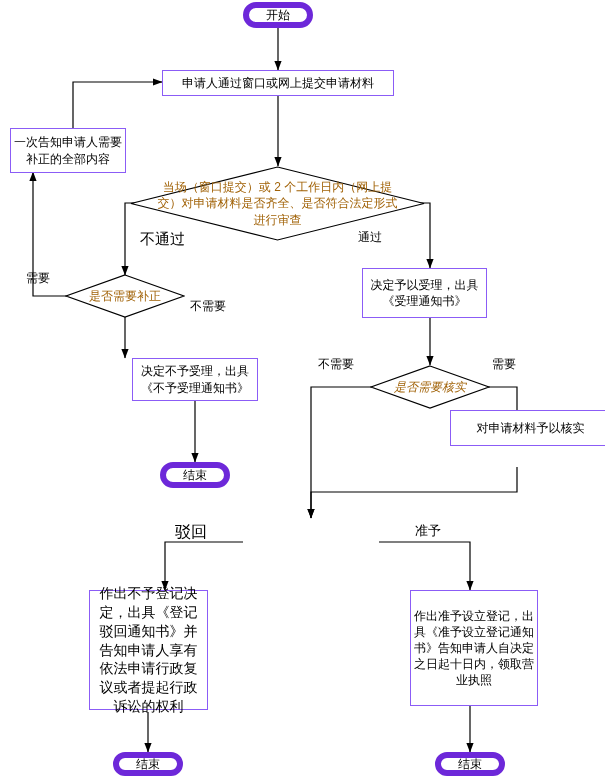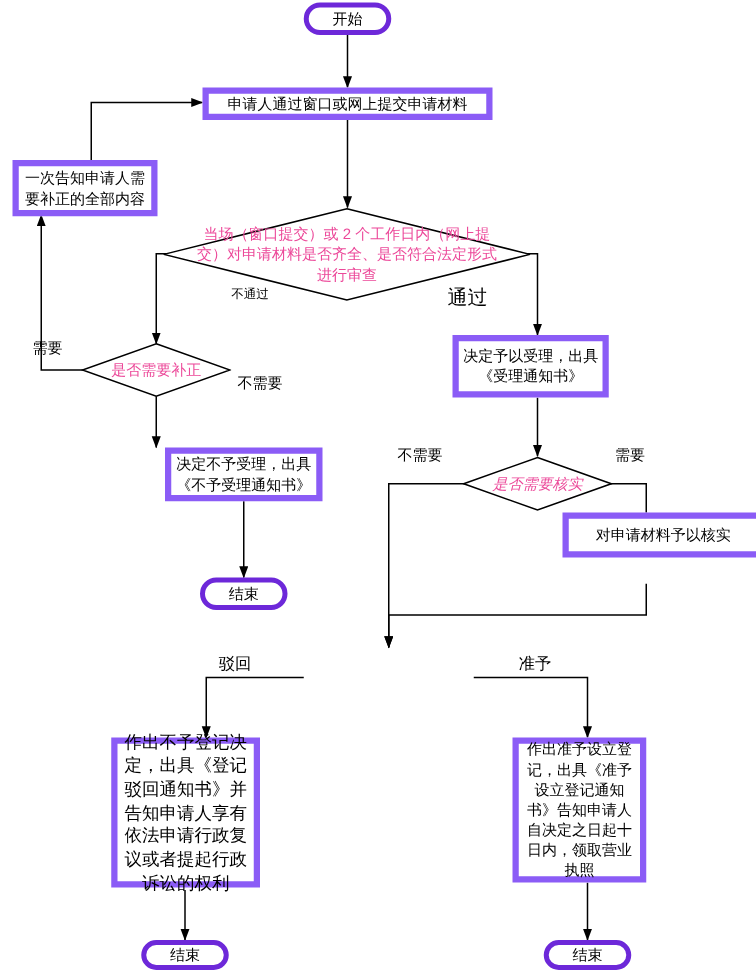--- a/index.html
+++ b/index.html
@@ -29,24 +29,24 @@
     position: absolute;
     box-sizing: border-box;
     display: flex;
     align-items: center;
     justify-content: center;
     text-align: center;
     color: #000;
     background: #ffffff;
   }
   .node.rect {
-    border: 5px solid #8b5cf6;
+    border: 1px solid #8b5cf6;
   }
   .node.terminal {
-    border: 4px solid #6d28d9;
+    border: 6px solid #6d28d9;
     border-radius: 16px;
   }
   .node .txt {
     display: block;
     line-height: 1.35;
     padding: 0 3px;
     white-space: pre-line;
   }
   .diamond-wrap {
     position: absolute;
@@ -61,21 +61,21 @@
     left: 0;
     top: 0;
     width: 100%;
     height: 100%;
     display: flex;
     align-items: center;
     justify-content: center;
     text-align: center;
     line-height: 1.35;
     white-space: pre-line;
-    color: #ec4899;
+    color: #a16207;
   }
   .edge-label {
     position: absolute;
     color: #000;
     background: transparent;
     white-space: nowrap;
     line-height: 1;
   }
 </style>
 </head>
@@ -178,34 +178,34 @@
 
   <div class="node rect" style="left:450px; top:410px; width:161px; height:36px; font-size:12px;">
     <span class="txt">对申请材料予以核实</span>
   </div>
 
 
   <div class="node rect" style="left:89px; top:590px; width:119px; height:120px; font-size:14px;">
     <span class="txt">作出不予登记决定，出具《登记驳回通知书》并告知申请人享有依法申请行政复议或者提起行政诉讼的权利</span>
   </div>
 
-  <div class="node rect" style="left:410px; top:590px; width:107px; height:116px; font-size:12px;">
+  <div class="node rect" style="left:410px; top:590px; width:128px; height:116px; font-size:12px;">
     <span class="txt">作出准予设立登记，出具《准予设立登记通知书》告知申请人自决定之日起十日内，领取营业执照</span>
   </div>
 
   <div class="node terminal" style="left:113px; top:752px; width:70px; height:24px; font-size:12px;">
     <span class="txt">结束</span>
   </div>
 
   <div class="node terminal" style="left:435px; top:752px; width:70px; height:24px; font-size:12px;">
     <span class="txt">结束</span>
   </div>
 
-  <div class="edge-label" style="left:140px; top:231px; font-size:10px;margin-left:45px;">不通过</div>
-  <div class="edge-label" style="left:358px; top:231px; font-size:16px;">通过</div>
+  <div class="edge-label" style="left:140px; top:231px; font-size:15px;">不通过</div>
+  <div class="edge-label" style="left:358px; top:231px; font-size:12px;">通过</div>
   <div class="edge-label" style="left:26px; top:272px; font-size:12px;">需要</div>
   <div class="edge-label" style="left:190px; top:300px; font-size:12px;">不需要</div>
   <div class="edge-label" style="left:318px; top:358px; font-size:12px;">不需要</div>
   <div class="edge-label" style="left:492px; top:358px; font-size:12px;">需要</div>
-  <div class="edge-label" style="left:175px; top:524px; font-size:13px;">驳回</div>
+  <div class="edge-label" style="left:175px; top:524px; font-size:16px;">驳回</div>
   <div class="edge-label" style="left:415px; top:524px; font-size:13px;">准予</div>
 
 </div>
 
 </body></html>

